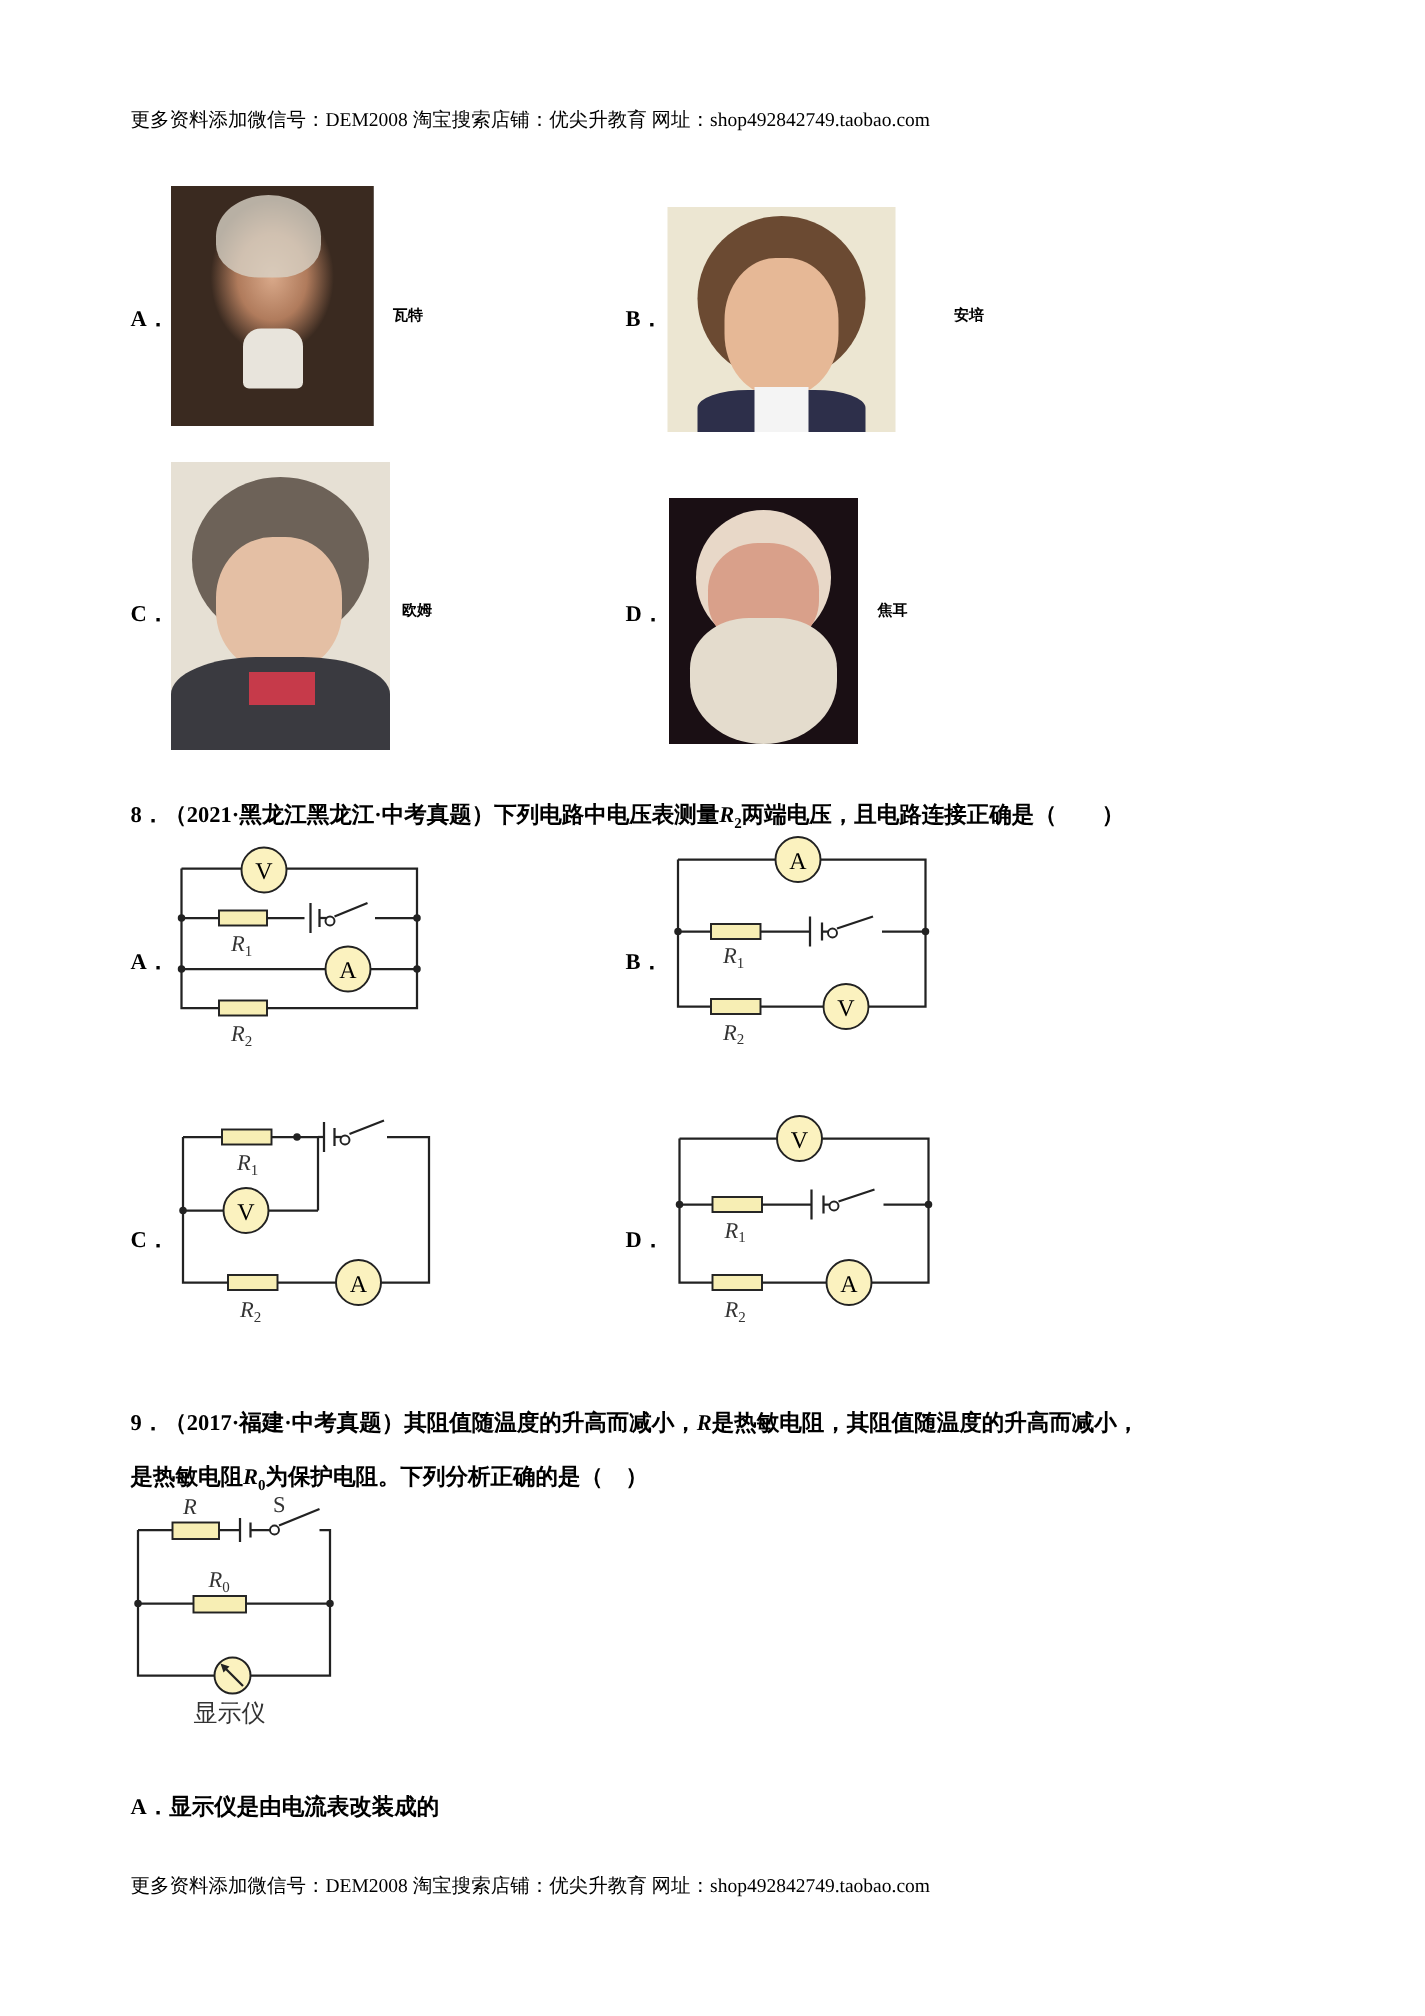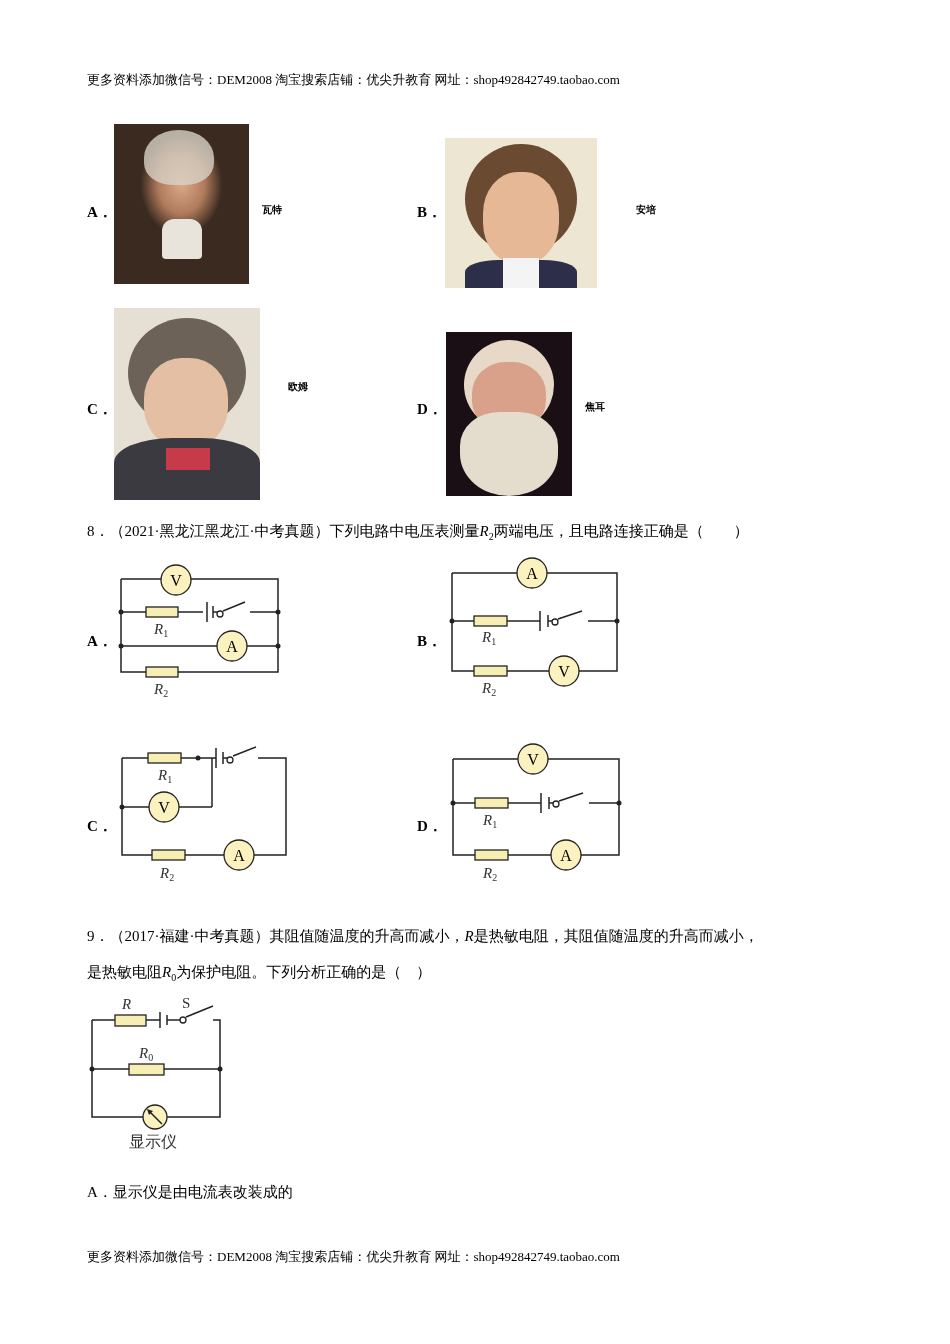--- a/index.html
+++ b/index.html
@@ -2,21 +2,21 @@
 <html><head>
 <meta charset="utf-8">
 <style>
   html, body { margin:0; padding:0; background:#ffffff; }
   body { width:950px; height:1344px; position:relative; overflow:hidden;
          font-family:"Liberation Serif","DejaVu Serif",serif; color:#000; }
   .abs { position:absolute; }
   .hdr { font-size:13px; color:#000000; white-space:nowrap; }
   .opt { font-weight:bold; font-size:15px; }
   .name { font-size:10px; font-weight:bold; }
-  .q { font-size:15px; font-weight:normal; white-space:nowrap; }
+  .q { font-size:15px; font-weight:bold; white-space:nowrap;margin-top:12px; }
   .portrait { position:absolute; overflow:hidden; }
   svg text { font-family:"Liberation Serif","DejaVu Serif",serif; }
 </style>
 </head>
 <body>
 
 <div class="abs hdr" style="left:87px;top:71px;">更多资料添加微信号：DEM2008  淘宝搜索店铺：优尖升教育  网址：shop492842749.taobao.com</div>
 
 <div class="abs opt" style="left:87px;top:203px;">A．</div>
 <div class="portrait" style="left:114px;top:124px;width:135px;height:160px;background:radial-gradient(ellipse 38% 40% at 50% 38%, #d9a98a 0%, #b07b5c 45%, #3a2a20 80%), #201a16;">
@@ -34,21 +34,21 @@
 </div>
 <div class="abs name" style="left:605px;top:203px;margin-left:31px;">安培</div>
 
 <div class="abs opt" style="left:87px;top:400px;">C．</div>
 <div class="portrait" style="left:114px;top:308px;width:146px;height:192px;background:#e6e0d4;">
   <div style="position:absolute;left:14px;top:10px;width:118px;height:110px;border-radius:50%;background:#6d6258;"></div>
   <div style="position:absolute;left:30px;top:50px;width:84px;height:90px;border-radius:45%;background:#e4bfa4;"></div>
   <div style="position:absolute;left:0;top:130px;width:146px;height:62px;background:#3a3a40;border-radius:40% 40% 0 0;"></div>
   <div style="position:absolute;left:52px;top:140px;width:44px;height:22px;background:#c63a4a;"></div>
 </div>
-<div class="abs name" style="left:268px;top:380px;margin-left:20px;">欧姆</div>
+<div class="abs name" style="left:268px;top:400px;">欧姆</div>
 
 <div class="abs opt" style="left:417px;top:400px;">D．</div>
 <div class="portrait" style="left:446px;top:332px;width:126px;height:164px;background:#1a0f14;">
   <div style="position:absolute;left:18px;top:8px;width:90px;height:90px;border-radius:50%;background:#e8d8c8;"></div>
   <div style="position:absolute;left:26px;top:30px;width:74px;height:70px;border-radius:45%;background:#d9a08a;"></div>
   <div style="position:absolute;left:14px;top:80px;width:98px;height:84px;border-radius:40% 40% 50% 50%;background:#e4dccd;"></div>
 </div>
 <div class="abs name" style="left:585px;top:400px;">焦耳</div>
 
 <div class="abs q" style="left:87px;top:522px;">

